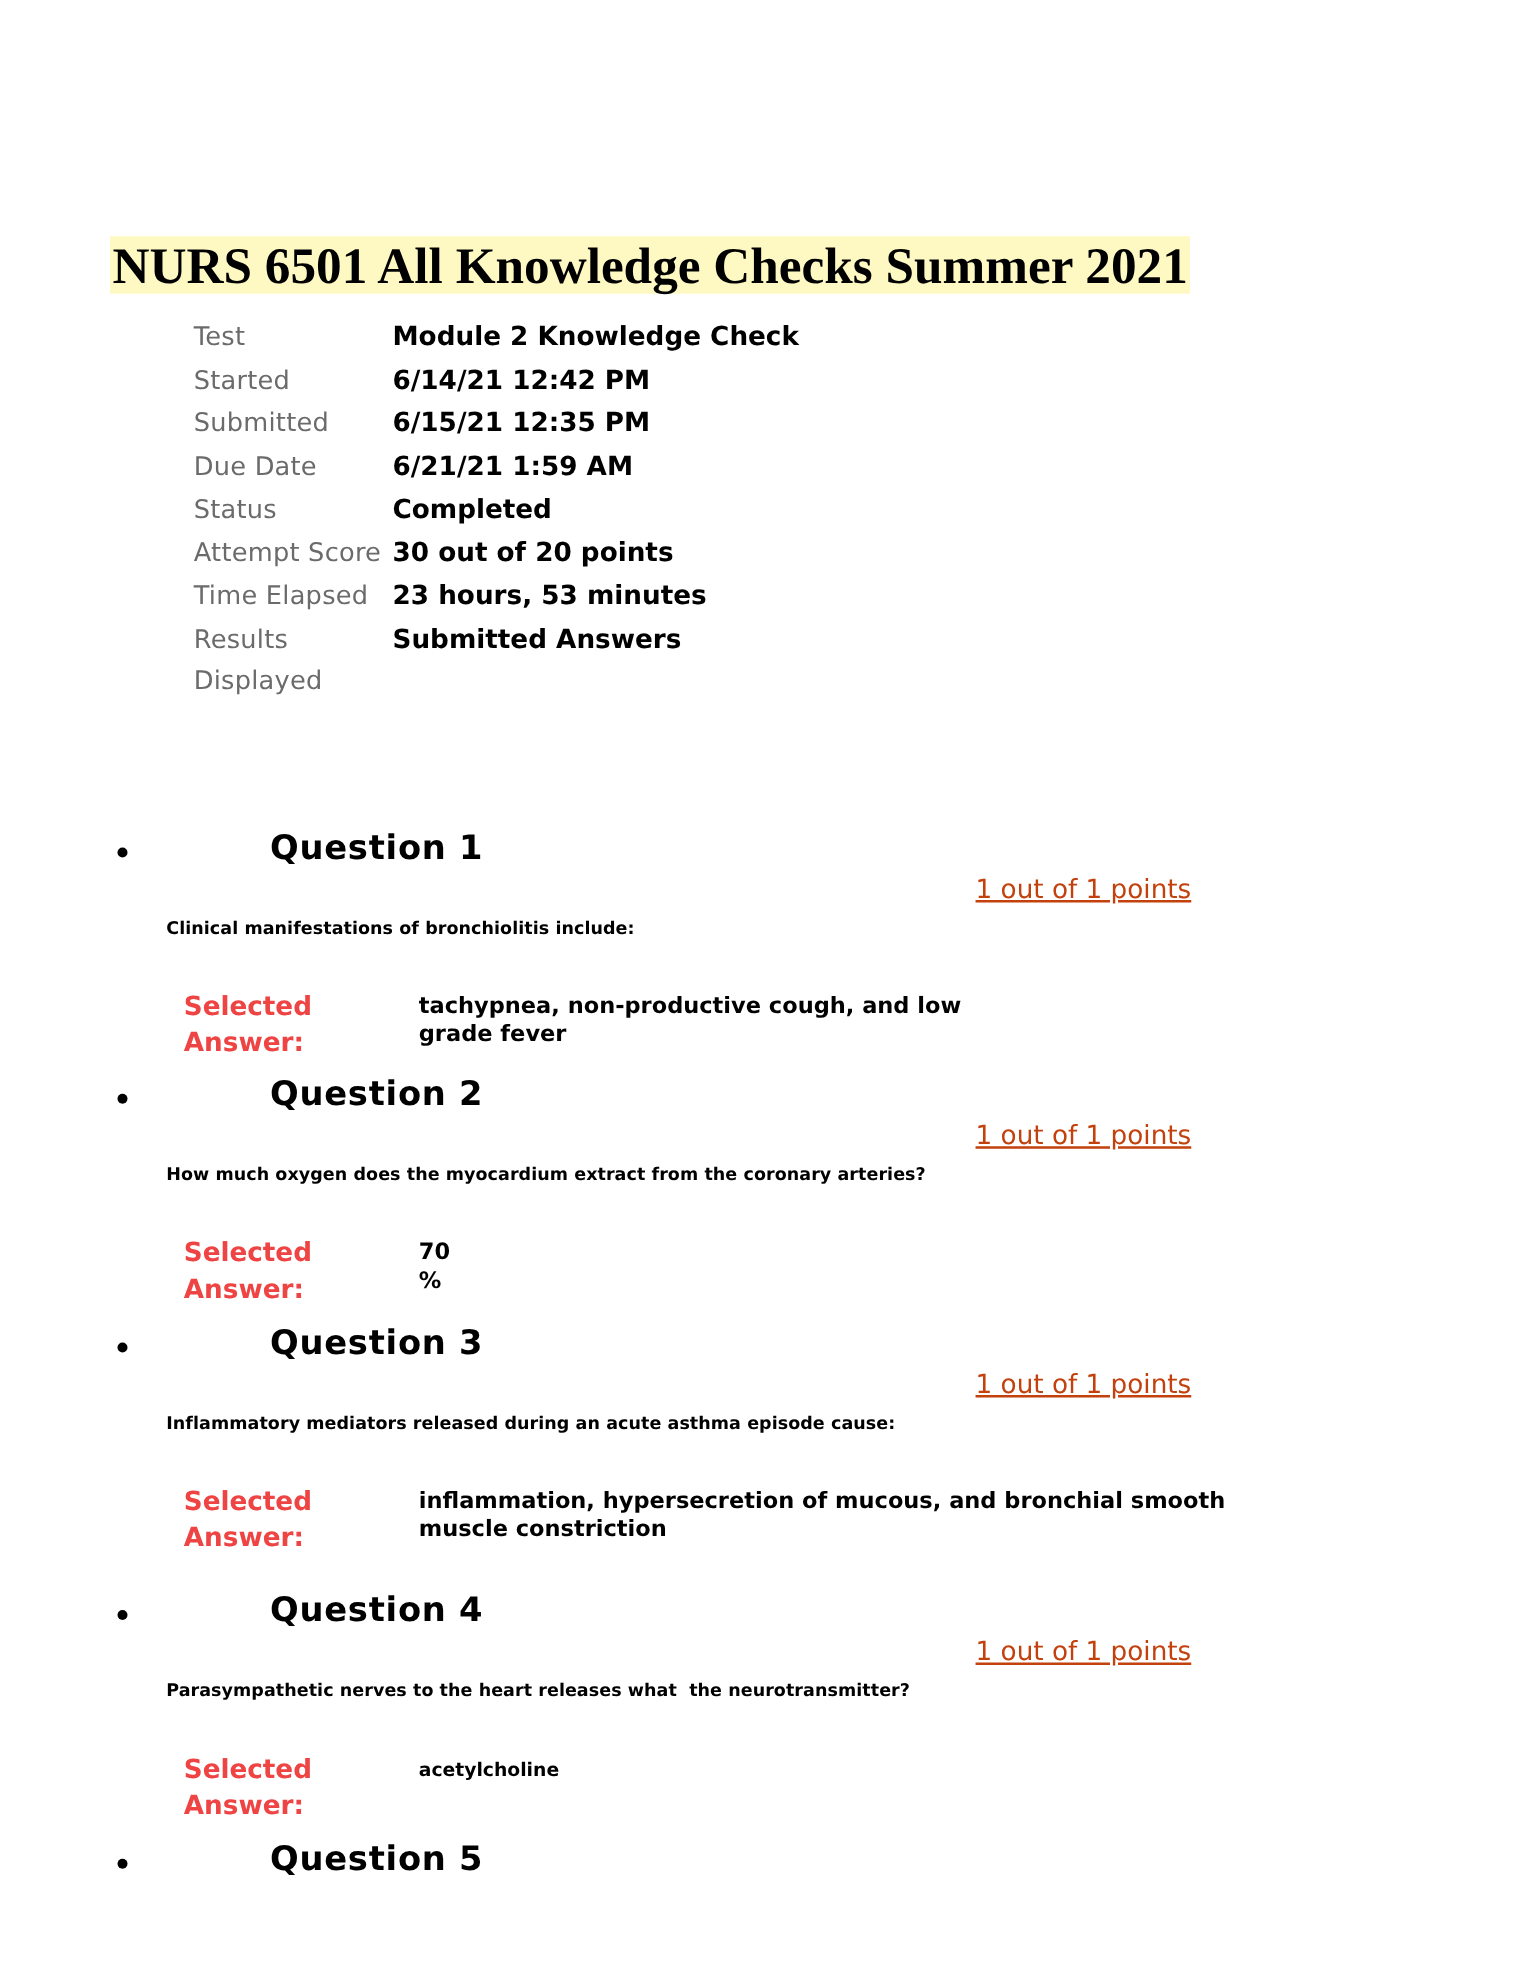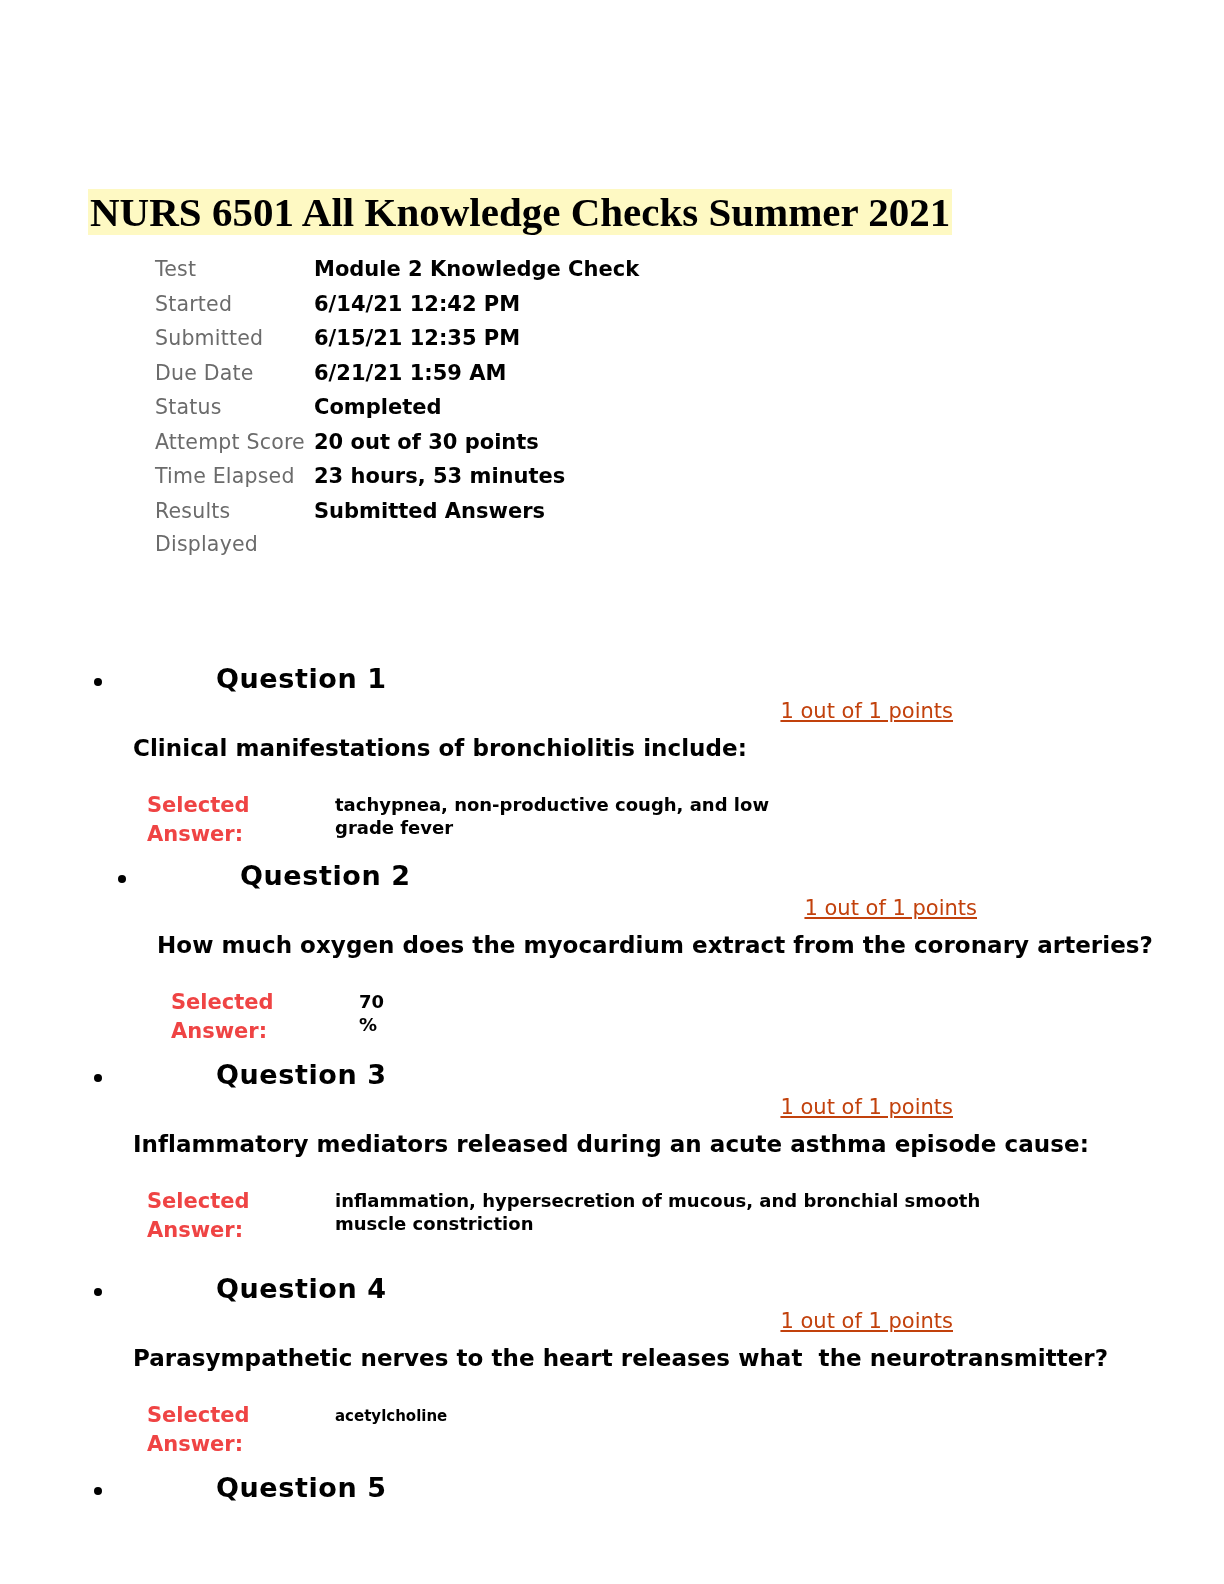--- a/index.html
+++ b/index.html
@@ -104,21 +104,21 @@
     top: 30px;
     font-size: 21px;
     color: #c2410c;
     white-space: nowrap;
     text-decoration: underline;
   }
   .q-text {
     position: absolute;
     left: 133px;
     top: 66px;
-    font-size: 23px;
+    font-size: 14px;
     font-weight: bold;
     color: #000;
     letter-spacing: 0.05px;
     white-space: pre;
   }
   .answer-row {
     position: absolute;
     left: 147px;
     top: 122px;
     width: 1000px;
@@ -179,21 +179,21 @@
       <div class="meta-value">6/21/21 1:59 AM</div>
     </div>
 
     <div class="meta-row">
       <div class="meta-label">Status</div>
       <div class="meta-value">Completed</div>
     </div>
 
     <div class="meta-row">
       <div class="meta-label">Attempt Score</div>
-      <div class="meta-value">20 out of 30 points</div>
+      <div class="meta-value">30 out of 20 points</div>
     </div>
 
     <div class="meta-row">
       <div class="meta-label">Time Elapsed</div>
       <div class="meta-value">23 hours, 53 minutes</div>
     </div>
 
     <div class="meta-row">
       <div class="meta-label">Results Displayed</div>
       <div class="meta-value">Submitted Answers</div>
@@ -208,21 +208,21 @@
       <span class="q-points">1 out of 1 points</span>
     </div>
     <div class="q-text">Clinical manifestations of bronchiolitis include:</div>
     <div class="answer-row">
       <div class="ans-label">Selected Answer:</div>
       <div class="ans-value">tachypnea, non-productive cough, and low
 grade fever</div>
     </div>
   </div>
 
-  <div class="question-block" style="top:866px;margin-left:24px;">
+  <div class="question-block" style="top:866px;">
     <div class="q-head">
       <span class="q-bullet"></span>
       <span class="q-title">Question 2</span>
       <span class="q-points">1 out of 1 points</span>
     </div>
     <div class="q-text">How much oxygen does the myocardium extract from the coronary arteries?</div>
     <div class="answer-row">
       <div class="ans-label">Selected Answer:</div>
       <div class="ans-value">70
 %</div>

